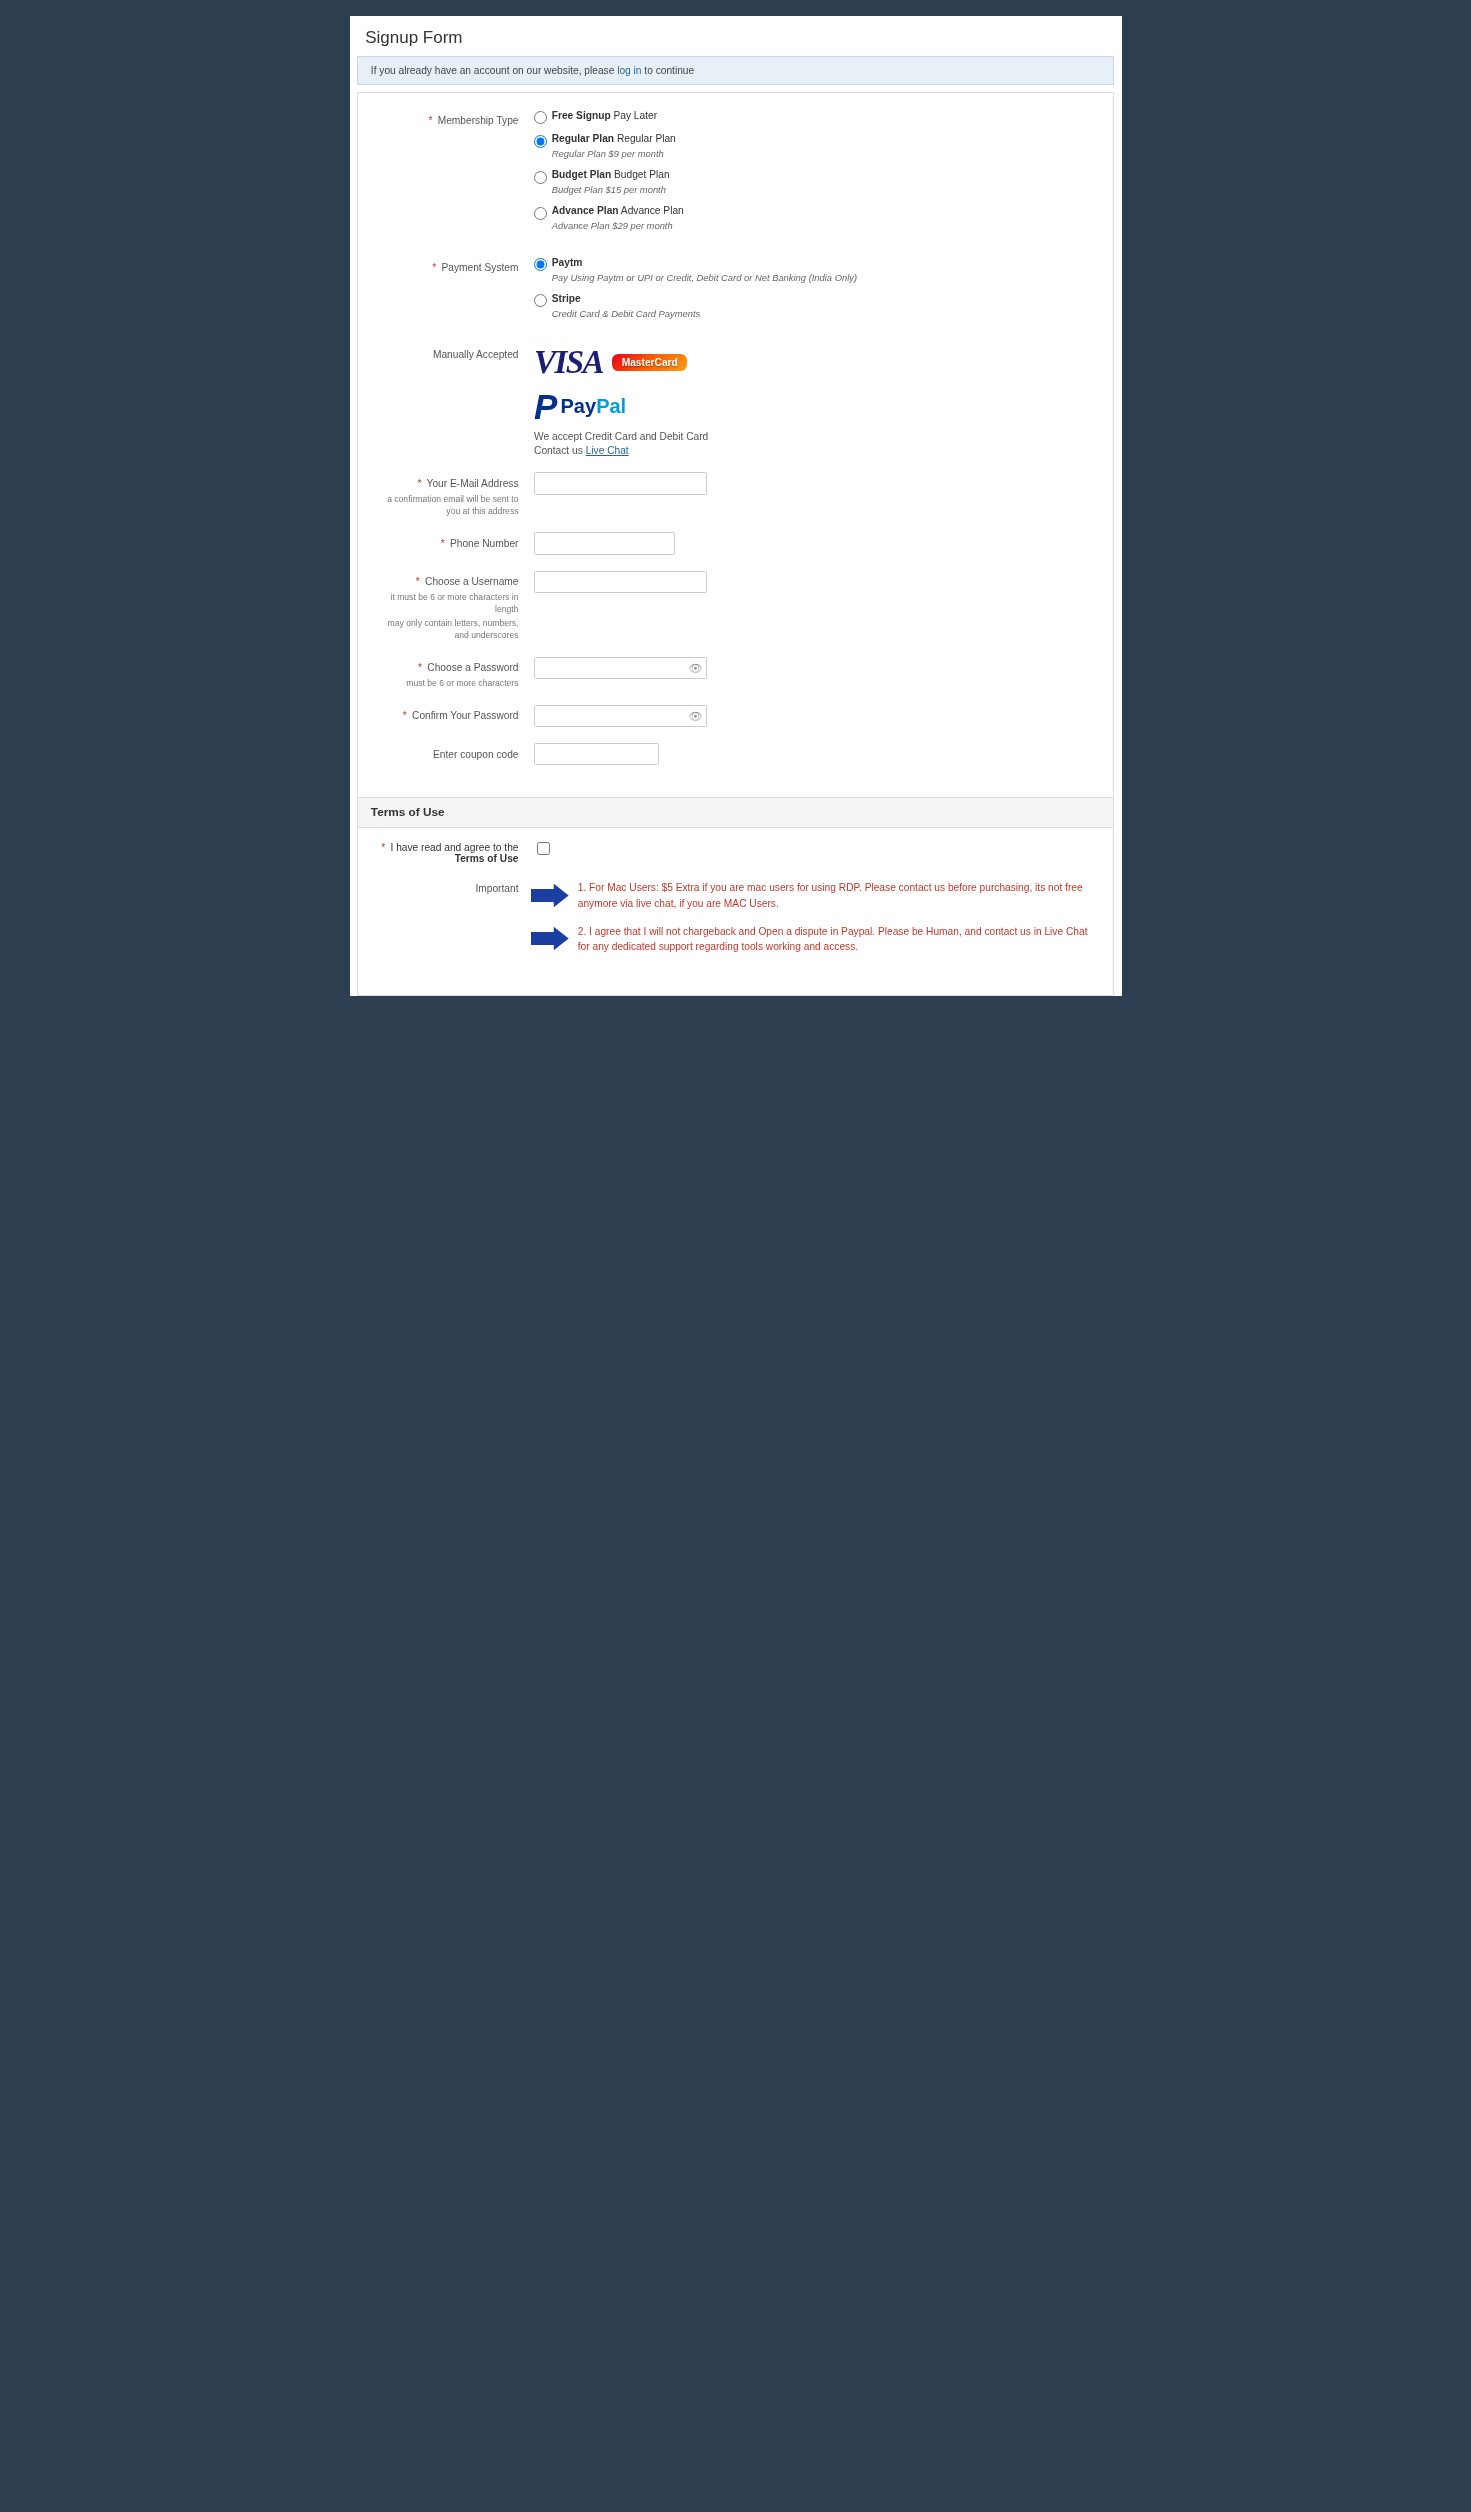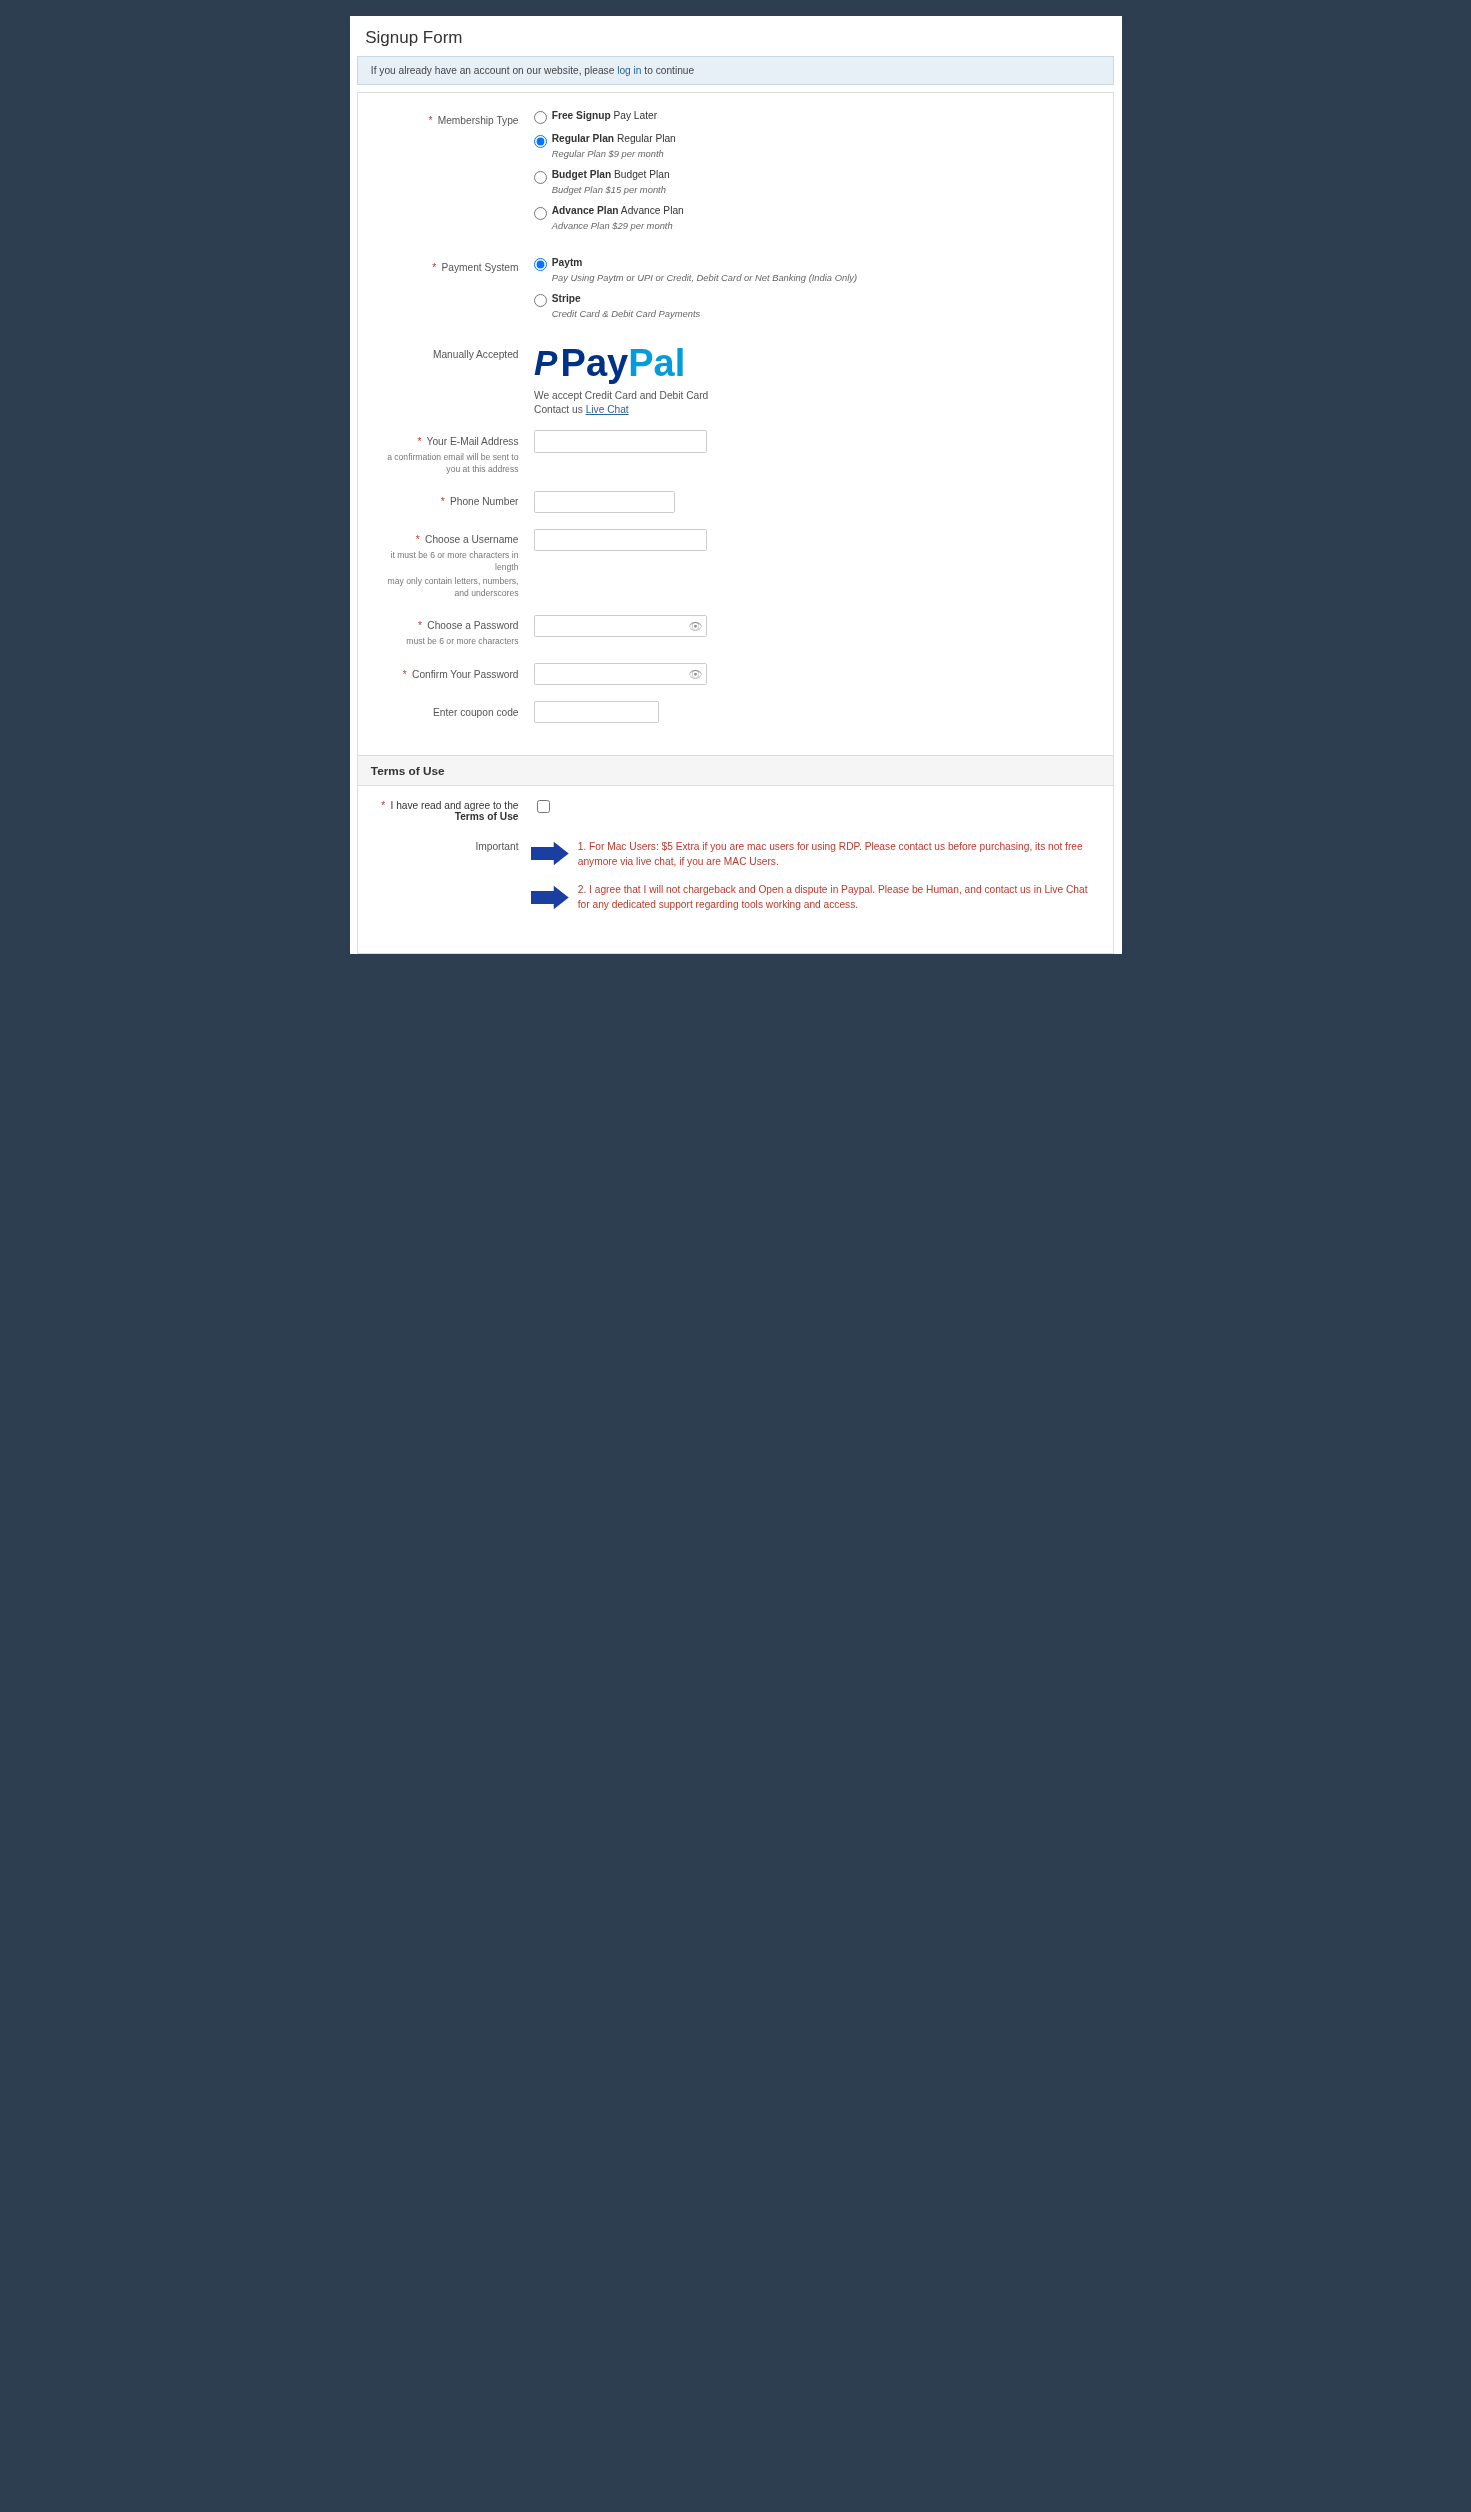--- a/index.html
+++ b/index.html
@@ -317,25 +317,35 @@
           </label>
         </div>
       </div>
     </div>
 
     <div class="form-row">
       <div class="form-label">
         <span>Manually Accepted</span>
       </div>
       <div class="form-content">
+        <div class="payment-logos-row">
+
+          <div class="visa-logo">
+            <span style="font-size:33px; font-weight:900; font-style:italic; color:#1a1f71; letter-spacing:-1.6px; font-family:'Times New Roman', serif;">VISA</span>
+          </div>
+
+          <div style="display:flex;align-items:center;background:linear-gradient(135deg,#eb001b,#ff5f00,#f79e1b);border-radius:6.3px;padding:3.1px 9.4px;gap:1.6px;">
+            <span style="color:white;font-size:10.2px;font-weight:bold;text-shadow:0 0.8px 1.6px rgba(0,0,0,0.4);">MasterCard</span>
+          </div>
+        </div>
 
         <div class="paypal-row">
           <div style="display:flex;align-items:center;gap:3.1px;">
             <span style="font-size:35px;font-weight:900;color:#003087;font-style:italic;line-height:1;">P</span>
-            <span style="font-size:38px;font-weight:bold;line-height:1;">
+            <span style="font-size:20px;font-weight:bold;line-height:1;">
               <span style="color:#003087;">Pay</span><span style="color:#009cde;">Pal</span>
             </span>
           </div>
         </div>
         <p class="accept-text">We accept Credit Card and Debit Card</p>
         <p class="contact-text">
           <span>Contact us</span> <a href="#">Live Chat</a>
         </p>
       </div>
     </div>

